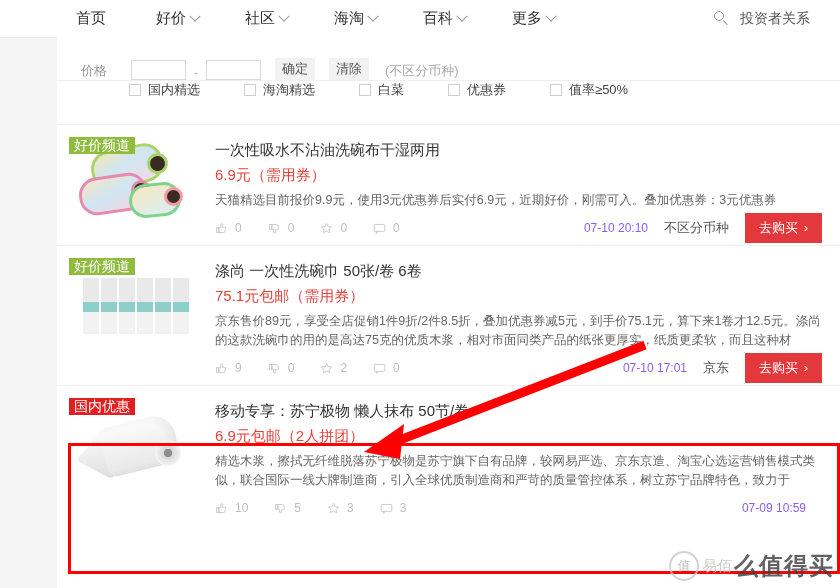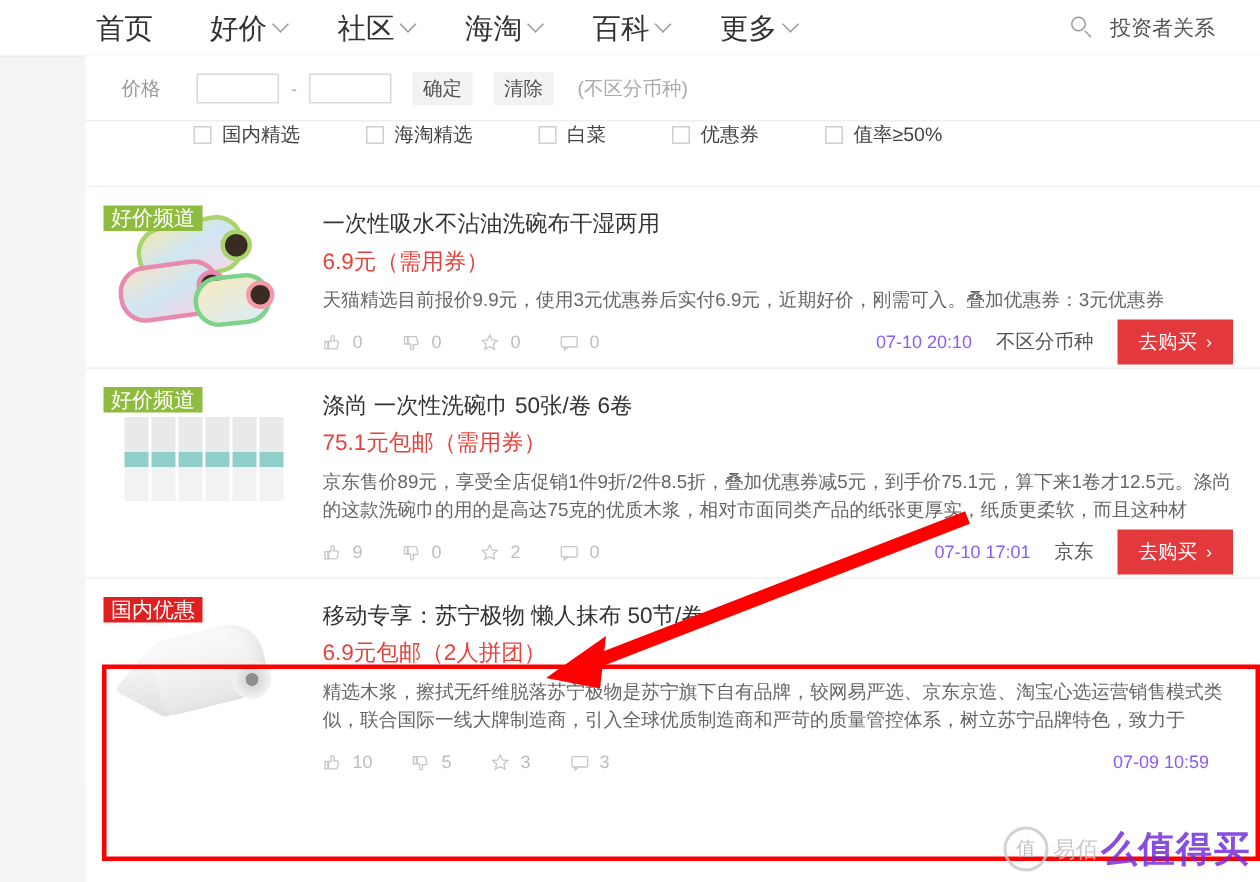--- a/index.html
+++ b/index.html
@@ -15,22 +15,22 @@
   
   .topnav {
     position:absolute; left:0; top:0; width:840px; height:37px;
     background:#ffffff;
     display:flex; align-items:center;
     border-bottom:1px solid #ececec;
   }
   .nav-items { display:flex; align-items:center; margin-left:64px; }
   .nav-item {
     display:flex; align-items:center;
-    font-size:19px; color:#333; margin-right:34px;
-    cursor:pointer; white-space:nowrap;
+    font-size:15px; color:#333; margin-right:34px;
+    cursor:pointer; white-space:nowrap;margin-left:12px;
   }
   .nav-item.first { margin-right:38px; }
   .caret {
     display:inline-block; margin-left:5px;
     width:7px; height:7px;
     border-right:1.3px solid #999; border-bottom:1.3px solid #999;
     transform:rotate(45deg) translate(-2px,-2px);
   }
   .nav-right { position:absolute; right:30px; top:0; height:37px; display:flex; align-items:center; }
   .search-ico { width:15px; height:15px; position:relative; margin-right:11px; }
@@ -39,21 +39,21 @@
   .nav-right .label { font-size:14px; color:#555; }
 
   
   .content {
     position:absolute; left:57px; top:37px;
     width:783px; background:#ffffff; height:551px;
   }
 
   
   .filter-price {
-    height:44px; display:flex; align-items:center;
+    height:44px; display:flex; align-items:flex-end;
     padding-left:24px; border-bottom:1px solid #efefef;
     box-sizing:border-box;
   }
   .filter-price .flabel { font-size:13px; color:#999; margin-right:24px; }
   .pinput {
     width:55px; height:20px; border:1px solid #d9d9d9; background:#fff;
     box-sizing:border-box; outline:none; font-size:12px; padding:0 4px;
     font-family:"Liberation Sans", sans-serif;
   }
   .dash { color:#aaa; margin:0 8px; font-size:12px; }
@@ -139,21 +139,21 @@
   .watermark {
     position:absolute; right:6px; bottom:6px; z-index:8;
     display:flex; align-items:center; opacity:.82; pointer-events:none;
   }
   .wm-logo {
     width:26px; height:26px; border-radius:50%; border:2px solid #c9c9c9;
     color:#b5b5b5; font-size:13px; display:flex; align-items:center; justify-content:center;
     margin-right:3px;
   }
   .wm-grey { color:#c0c0c0; font-size:15px; margin-right:2px; }
-  .wm-red { color:#6d28d9; font-size:24px; font-weight:bold; letter-spacing:1px; }
+  .wm-red { color:#404040; font-size:24px; font-weight:bold; letter-spacing:1px; }
 </style>
 </head>
 <body>
 
 <div class="page">
 
   <div class="topnav">
     <div class="nav-items">
       <div class="nav-item first">
         <span>首页</span>

